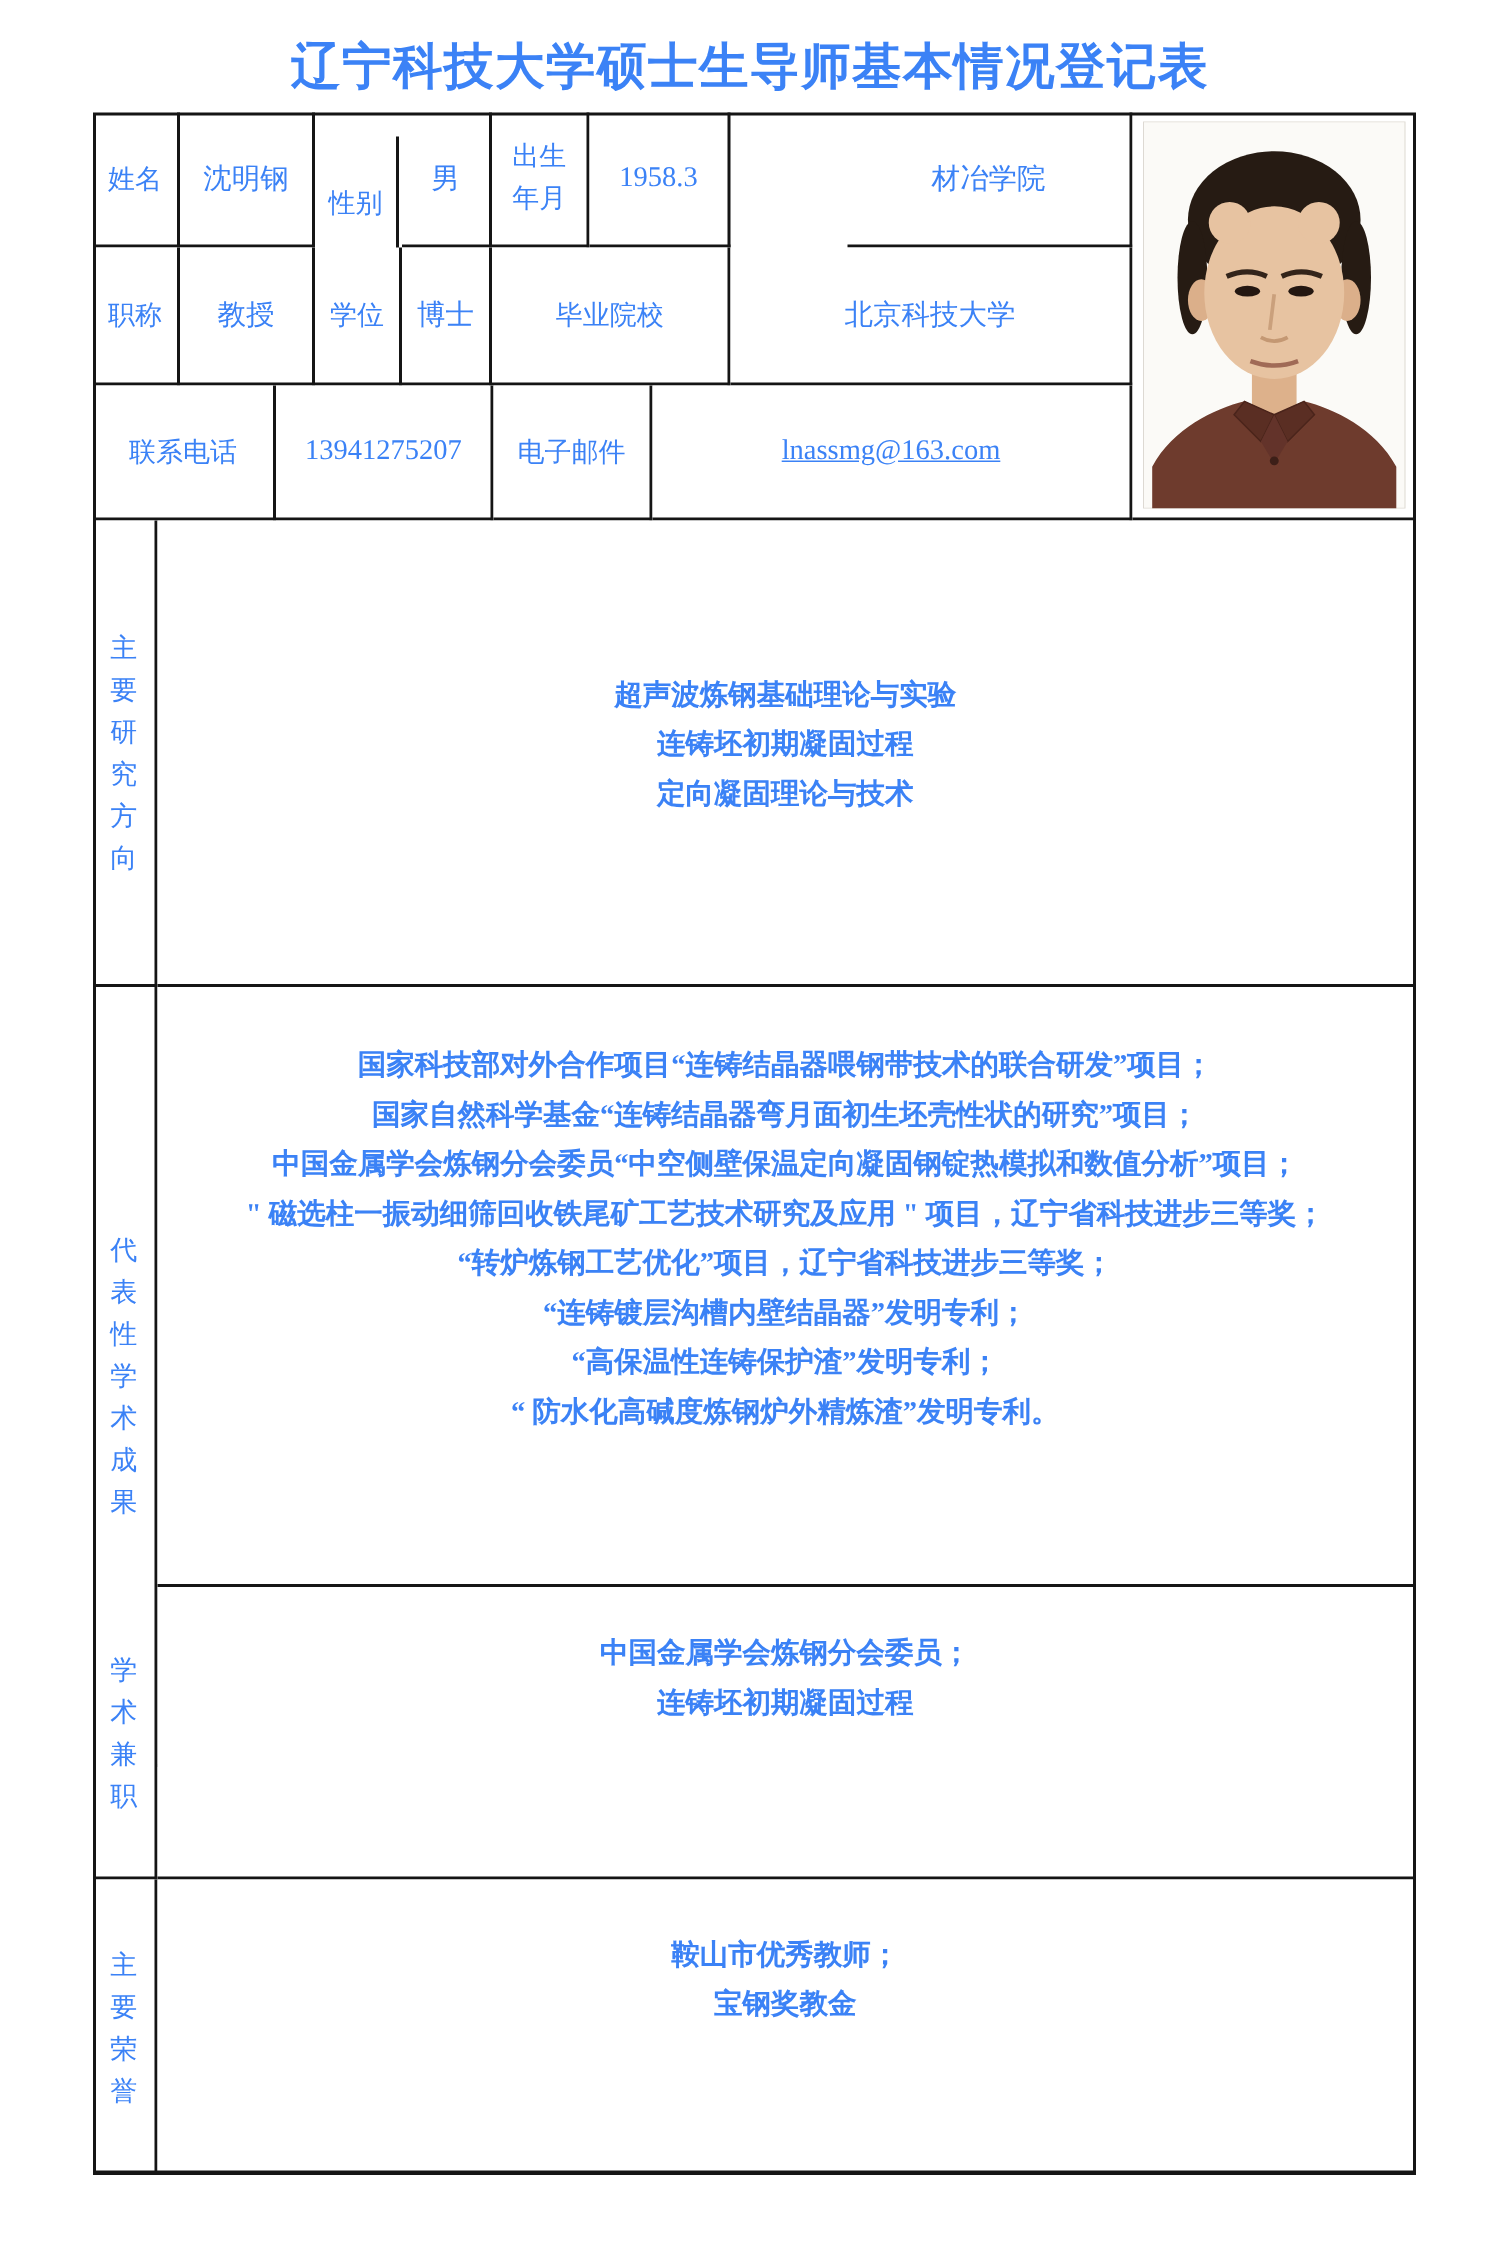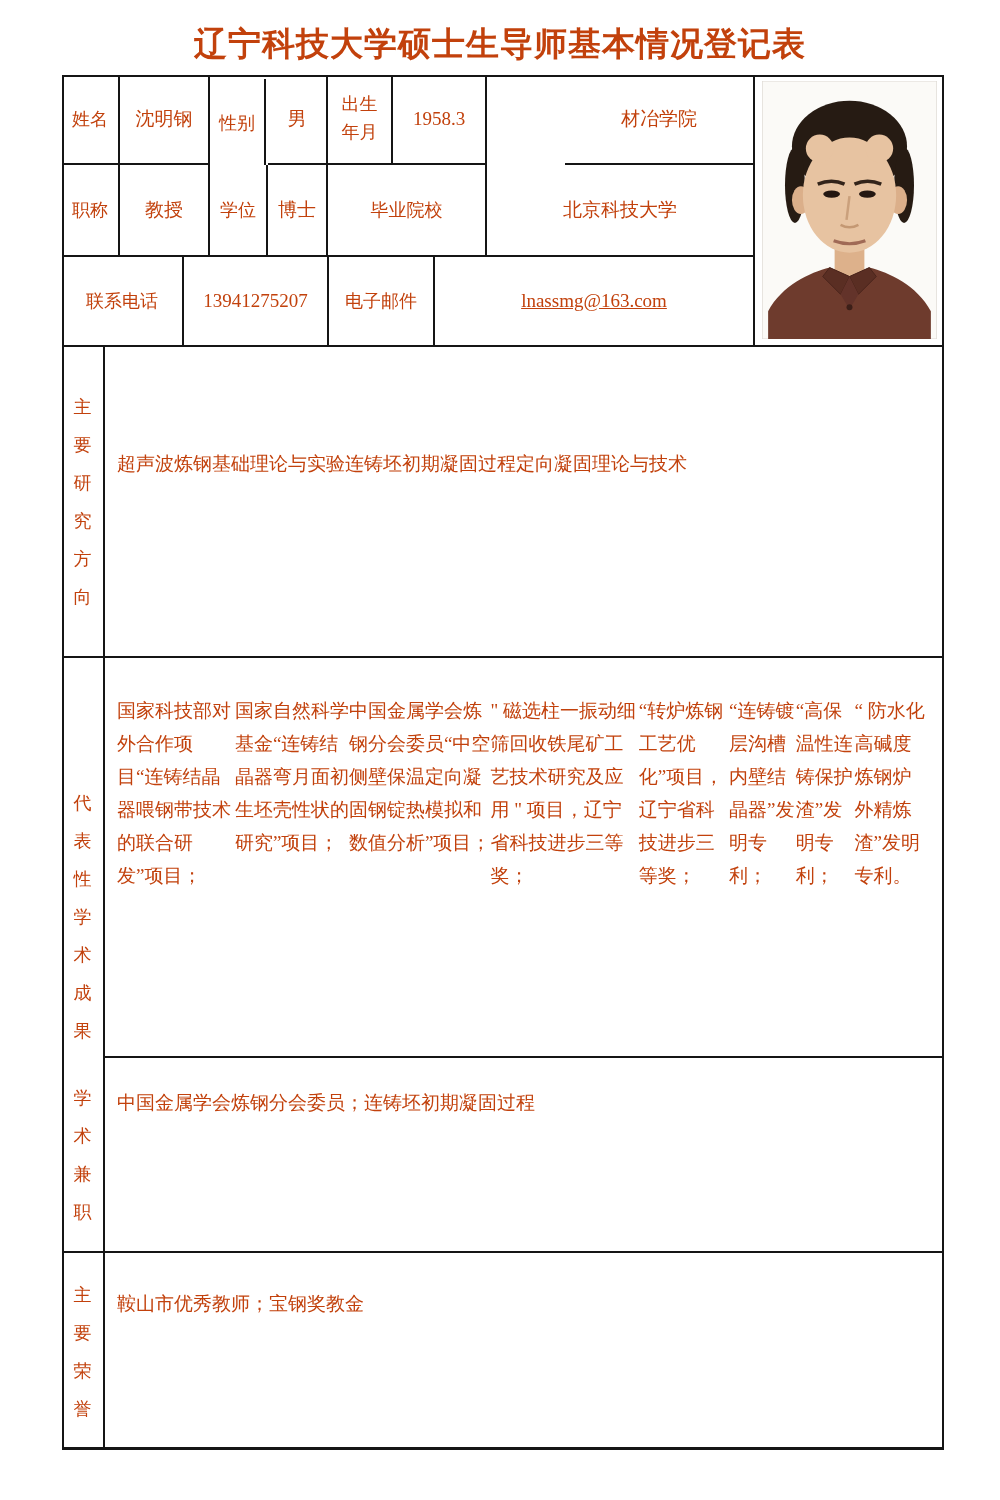--- a/index.html
+++ b/index.html
@@ -1,18 +1,18 @@
 <!DOCTYPE html>
 <html><head>
 <meta charset="utf-8">
 <style>
   html,body{margin:0;padding:0;background:#ffffff;}
   .page{
     position:relative;width:1000px;height:1500px;background:#ffffff;
-    font-family:"Liberation Serif","DejaVu Serif",serif;color:#c2410c;
+    font-family:"Liberation Serif","DejaVu Serif",serif;color:#3b82f6;
     overflow:hidden;
   }
   .title{
     position:absolute;left:0;top:22px;width:1000px;margin:0;
     text-align:center;font-size:33px;font-weight:bold;letter-spacing:1px;
   }
   .table{position:absolute;left:62px;top:75px;width:882px;height:1375px;}
   .outer{
     position:absolute;left:0;top:0;width:882px;height:1375px;
     border:2px solid #151515;border-bottom-width:3px;box-sizing:border-box;
@@ -21,46 +21,47 @@
   .cell{
     position:absolute;box-sizing:border-box;
     border-right:2px solid #151515;border-bottom:2px solid #151515;
     display:flex;align-items:center;justify-content:center;
     font-size:18px;background:#fff;
   }
   .cell.nr{border-right:none;}
   .cell.nb{border-bottom:none;}
   .val{font-size:19px;}
   .wrap2{display:inline-block;width:2.15em;word-break:break-all;text-align:center;line-height:1.55;}
-  .vert{display:inline-block;width:1.08em;word-break:break-all;text-align:center;line-height:38px;font-size:18px;}
+  .vert{display:inline-block;width:1.08em;word-break:break-all;text-align:center;line-height:28px;font-size:18px;}
   .email{ text-decoration:underline;font-size:19px;cursor:pointer;}
   .content{
-    flex-direction:row;align-items:flex-start;justify-content:flex-start;
+    flex-direction:column;align-items:center;justify-content:flex-start;
     text-align:left;
+    font-weight:bold;
   }
   .content .line{font-size:19px;line-height:33px;white-space:pre-wrap;}
   .pad-research{padding:100px 14px 0 12px;}
   .pad-ach{padding:36px 14px 0 12px;}
   .pad-pos{padding:28px 14px 0 12px;}
   .pad-hon{padding:34px 14px 0 12px;}
   .photo-cell{padding:6px;}
   .photo-cell svg{display:block;}
 </style>
 </head>
 <body>
 
 <div class="page">
 
   <h1 class="title">辽宁科技大学硕士生导师基本情况登记表</h1>
 
   <div class="table">
 
     <div class="cell" style="left:0;top:0;width:58px;height:90px">姓名</div>
     <div class="cell val" style="left:58px;top:0;width:90px;height:90px">沈明钢</div>
-    <div class="cell" style="left:148px;top:4px;width:56px;height:90px">性别</div>
+    <div class="cell" style="left:148px;top:16px;width:56px;height:90px">性别</div>
     <div class="cell val" style="left:206px;top:0;width:60px;height:90px">男</div>
     <div class="cell" style="left:266px;top:0;width:65px;height:90px">
         <span class="wrap2">出生年月</span>
       </div>
     <div class="cell val" style="left:331px;top:0;width:94px;height:90px">1958.3</div>
     <div class="cell val" style="left:503px;top:0;width:190px;height:90px">材冶学院</div>
 
     <div class="cell" style="left:0;top:90px;width:58px;height:92px">职称</div>
     <div class="cell val" style="left:58px;top:90px;width:90px;height:92px">教授</div>
     <div class="cell" style="left:148px;top:90px;width:58px;height:92px">学位</div>

